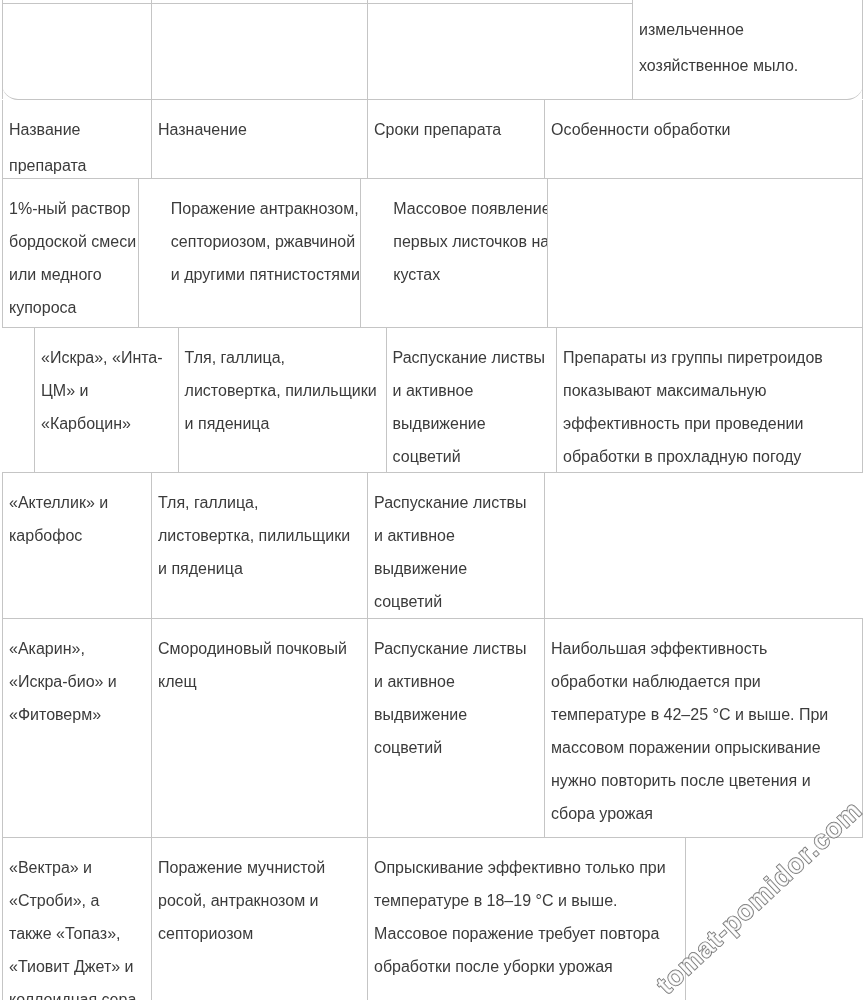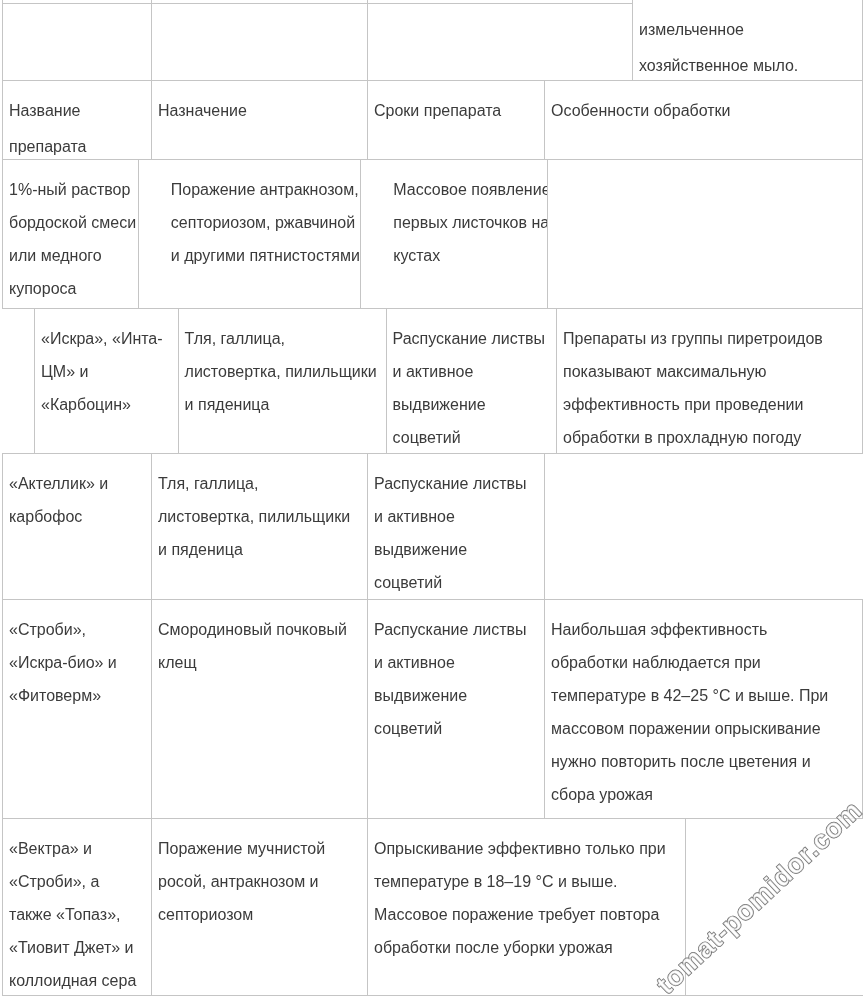--- a/index.html
+++ b/index.html
@@ -27,21 +27,21 @@
   .cell:first-child{border-left:1px solid #c5c5c5;}
   
   .c1{width:150px;}
   .c2{width:216px;}
   .c3{width:177px;}
   .c4{width:318px;}
   
   .c3x{width:265px;}
   .c4x{width:230px;}
   
-  .r1{height:81px;}
+  .r1{height:100px;border-radius:16px;}
   .r2{height:79px;}
   .r3{height:149px;gap:26px;}
   .r4{height:145px;padding-left:32px;}
   .r5{height:146px;}
   .r6{height:219px;}
   .r7{height:177px;}
   .r1 .cell,.r2 .cell{padding-top:12px;line-height:36px;}
   .watermark{position:absolute;left:600px;top:858px;overflow:visible;}
   .watermark text{
     font-family:"Liberation Sans","DejaVu Sans",sans-serif;
@@ -113,21 +113,21 @@
       <div class="cell c2">Тля, галлица,
 листовертка, пилильщики
 и пяденица</div>
       <div class="cell c3">Распускание листвы
 и активное
 выдвижение
 соцветий</div>
     </div>
 
     <div class="row r6">
-      <div class="cell c1">«Строби»,
+      <div class="cell c1">«Акарин»,
 «Искра-био» и
 «Фитоверм»</div>
       <div class="cell c2">Смородиновый почковый
 клещ</div>
       <div class="cell c3">Распускание листвы
 и активное
 выдвижение
 соцветий</div>
       <div class="cell c4">Наибольшая эффективность
 обработки наблюдается при

